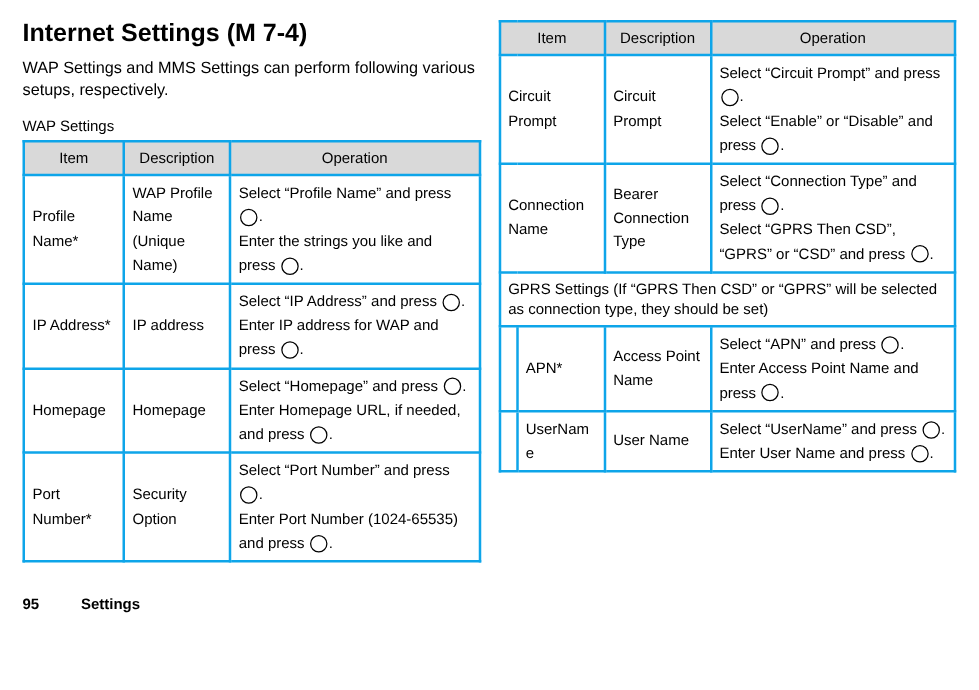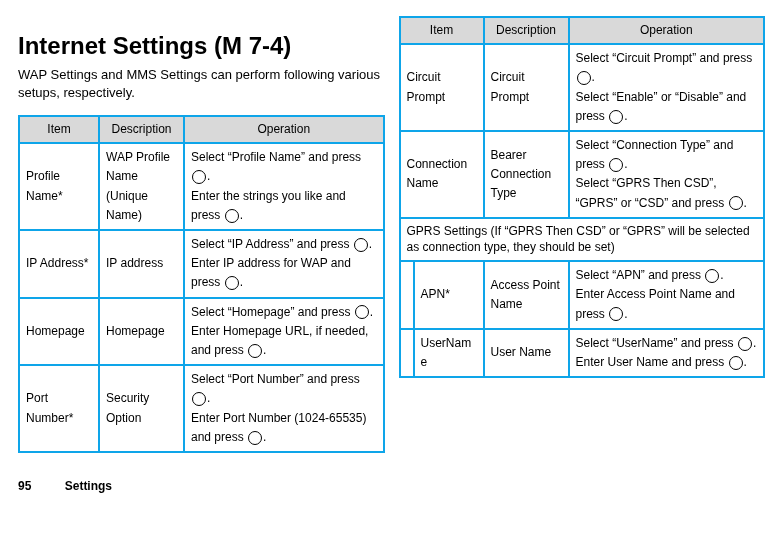--- a/index.html
+++ b/index.html
@@ -14,22 +14,22 @@
   }
   .page {
     display: flex;
     gap: 14px;
     align-items: flex-start;
   }
   .col {
     flex: 1 1 0;
   }
   h1 {
-    font-size: 24px;
-    margin: 16px 0 6px 0;
+    font-size: 20px;
+    margin: 0 0 6px 0;
     font-weight: bold;
   }
   h1 .menu-loc {
     font-weight: bold;
   }
   h2 {
     font-size: 13px;
     margin: 0 0 2px 0;
     font-weight: bold;
   }
@@ -99,20 +99,21 @@
 <body>
 
 <div class="page">
 
   <div class="col">
     <h1>
       <span>Internet Settings</span>
       <span class="menu-loc">(M 7-4)</span>
     </h1>
     <p class="intro">WAP Settings and MMS Settings can perform following various setups, respectively.</p>
+    <p class="subhead">WAP Settings</p>
 
     <table>
       <colgroup>
         <col class="c-item">
           <col class="c-desc">
           <col class="c-op">
       </colgroup>
       <thead>
         <tr>
           <th>Item</th>

